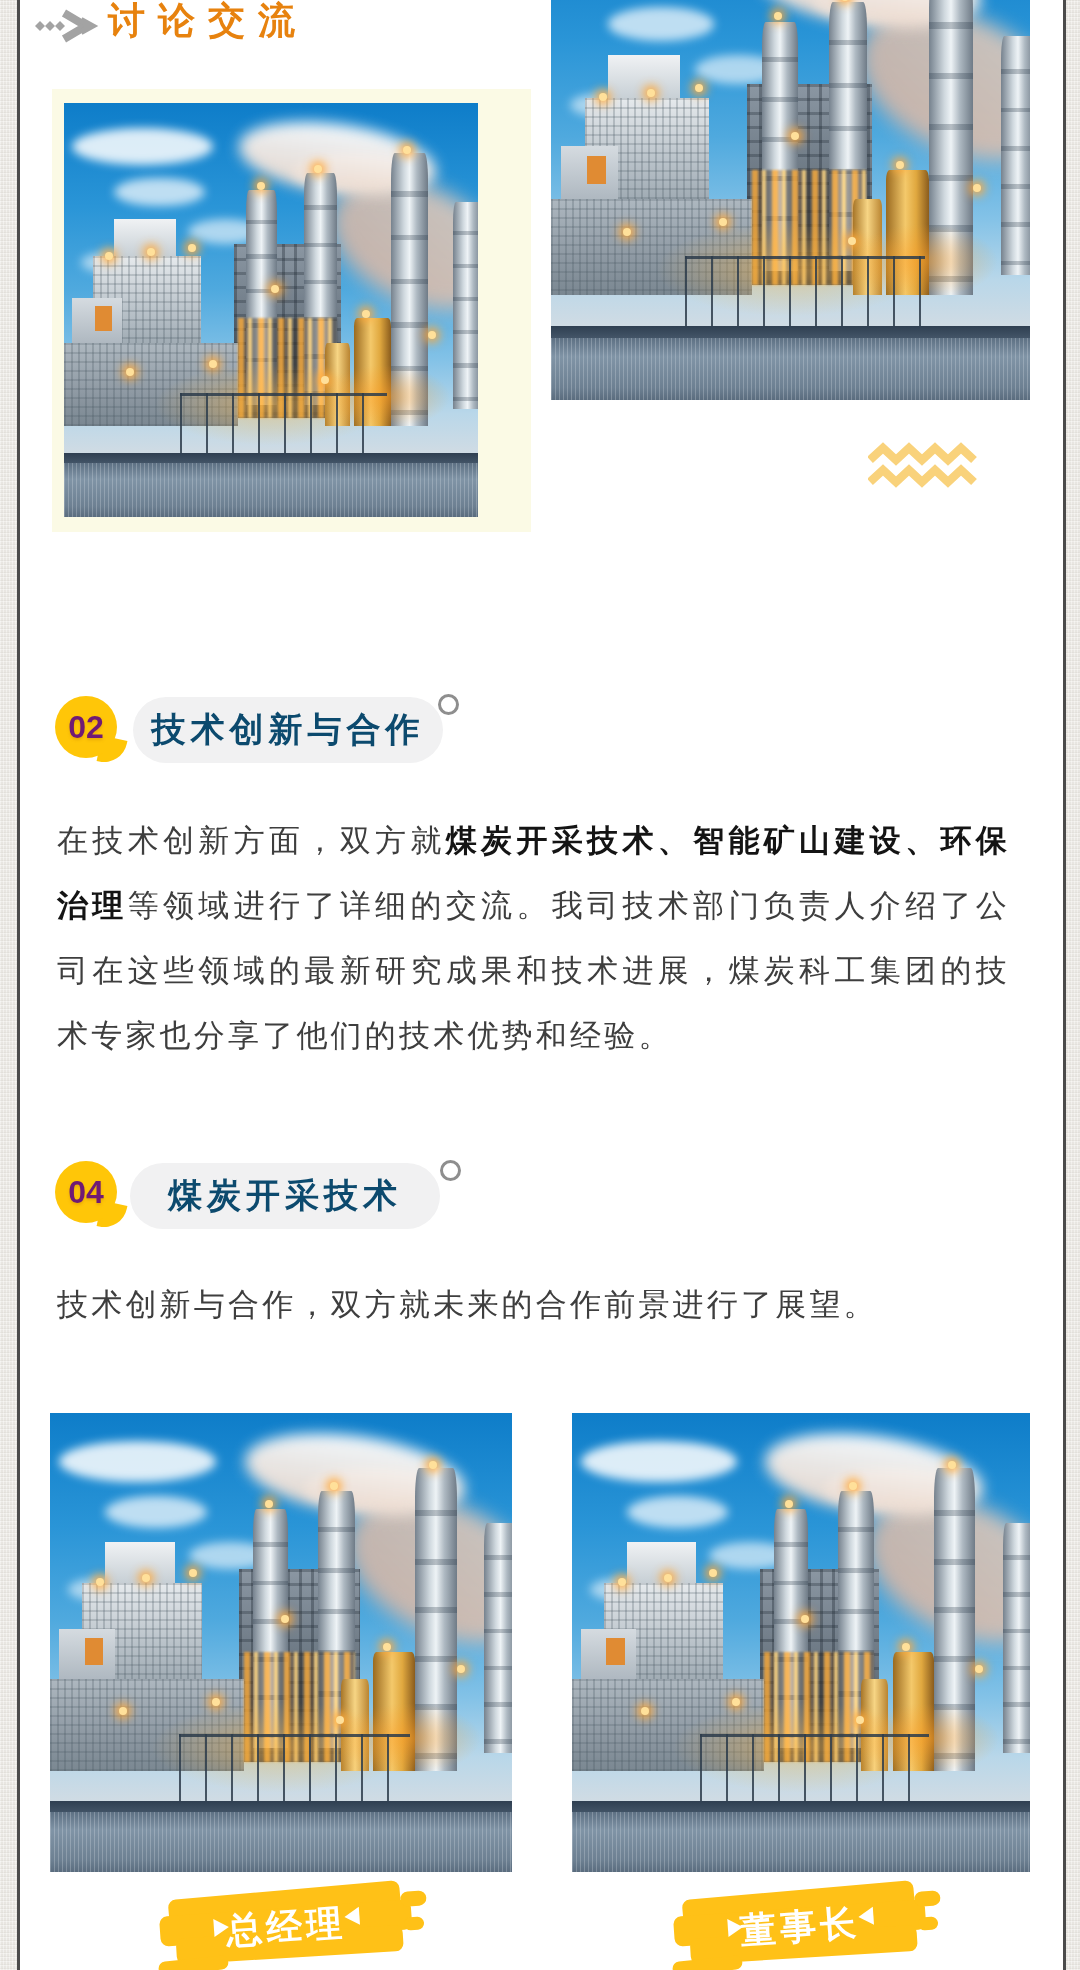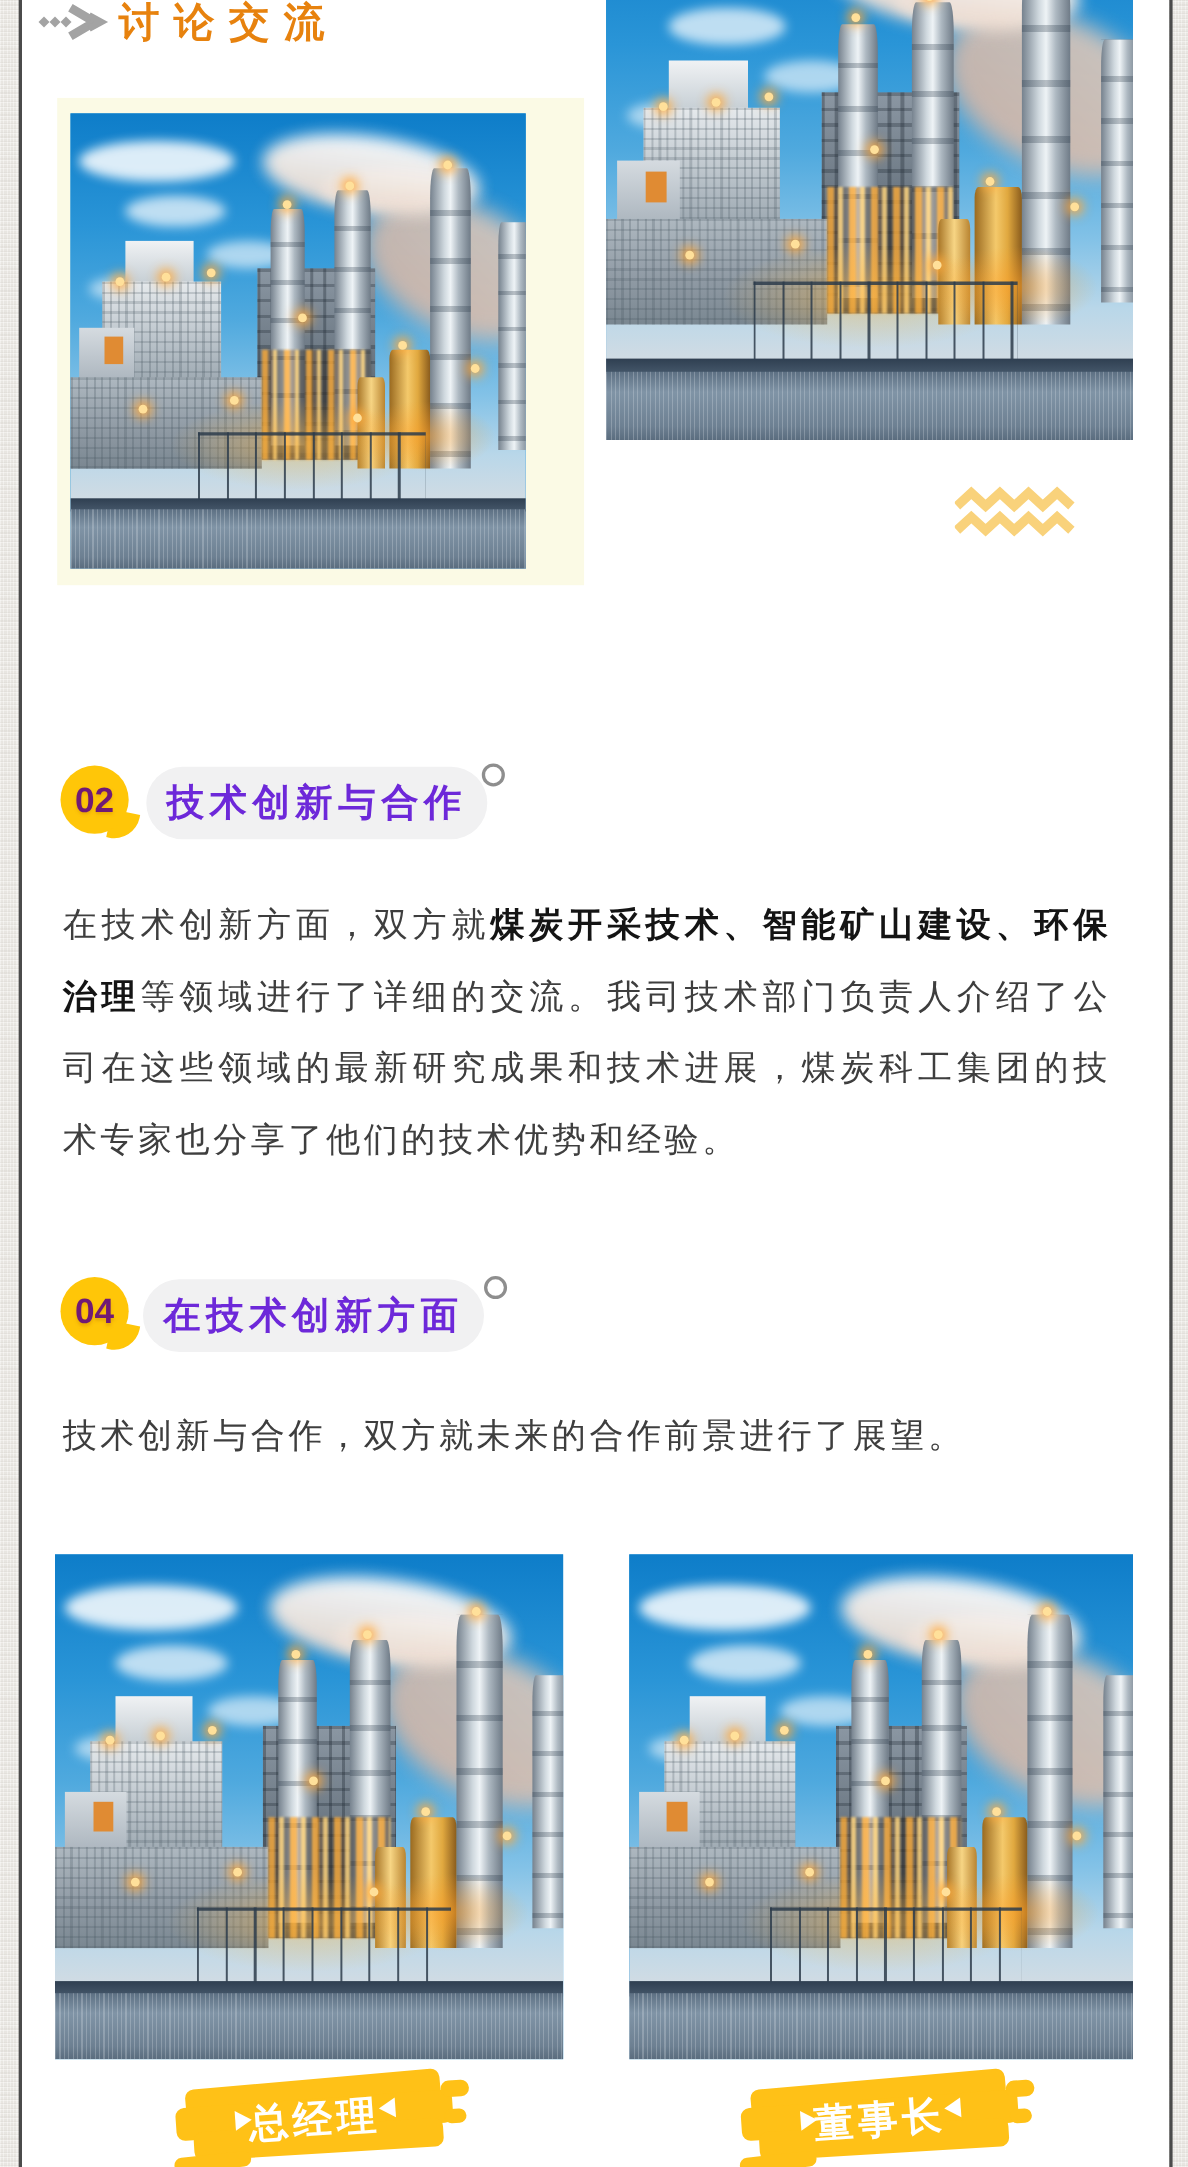--- a/index.html
+++ b/index.html
@@ -7,21 +7,21 @@
   .page{position:relative;width:1080px;height:1970px;overflow:hidden;
         background:
           repeating-linear-gradient(0deg, rgba(255,255,255,.35) 0 1px, rgba(205,201,194,.20) 1px 2px, rgba(236,234,230,0) 2px 4px),
           repeating-linear-gradient(90deg, rgba(255,255,255,.25) 0 1px, rgba(210,206,199,.18) 1px 3px),
           #edebe7;}
   .card{position:absolute;left:20px;top:0;width:1043px;height:100%;background:#ffffff;}
   .edge{position:absolute;top:0;width:3px;height:100%;background:#4b4b4b;}
   .edge.left{left:17px;} .edge.right{left:1063px;}
 
   
-  .hdr{position:absolute;left:34px;top:2px;height:42px;display:flex;align-items:flex-start;}
+  .hdr{position:absolute;left:34px;top:2px;height:42px;display:flex;align-items:flex-end;}
   .hdr svg{display:block;}
   .hdr-title{position:absolute;left:74px;top:-6px;font-size:37px;font-weight:bold;color:#e7820e;letter-spacing:13px;white-space:nowrap;}
 
   
   .photo{position:absolute;overflow:hidden;background:#2a95d7;}
   .cream{position:absolute;left:52px;top:89px;width:479px;height:443px;background:#fbfae5;}
   .photo1{left:64px;top:103px;width:414px;height:414px;}
   .photo2{left:551px;top:0;width:479px;height:400px;}
   .photo2-inner{position:absolute;left:0;top:-79px;width:479px;height:479px;}
   .photoBL{left:50px;top:1413px;width:462px;height:459px;}
@@ -68,21 +68,21 @@
   .l7{left:50%;top:44%;} .l8{left:72%;top:50%;} .l9{left:88%;top:55%;}
   .l10{left:35%;top:62%;} .l11{left:62%;top:66%;} .l12{left:15%;top:64%;}
 
   
   .zigzag{position:absolute;left:868px;top:440px;}
 
   
   .badge{position:absolute;width:90px;height:90px;}
   .badge-circle{position:absolute;left:0;top:0;width:62px;height:62px;border-radius:50%;background:#ffc608;color:#701a75;font-weight:bold;font-size:32px;display:flex;align-items:center;justify-content:center;text-shadow:0 2px 3px rgba(190,120,0,.35);}
   .badge-tail{position:absolute;left:44px;top:42px;width:26px;height:26px;background:#ffc608;border-radius:0 0 90% 0;transform:rotate(12deg);}
-  .pill{position:absolute;height:66px;width:310px;box-sizing:border-box;border-radius:34px;background:#f1f1f2;display:flex;align-items:center;justify-content:center;font-weight:bold;color:#6d28d9;font-size:34px;letter-spacing:5px;white-space:nowrap;}
+  .pill{position:absolute;height:66px;width:310px;box-sizing:border-box;border-radius:34px;background:#f1f1f2;display:flex;align-items:center;justify-content:center;font-weight:bold;color:#0c4a6e;font-size:34px;letter-spacing:5px;white-space:nowrap;}
   .ring{position:absolute;width:15px;height:15px;border:3px solid #8e8e8e;border-radius:50%;background:#fff;}
 
   
   .para{position:absolute;left:57px;width:953px;font-size:31px;line-height:65px;color:#3e3e3e;letter-spacing:3.2px;text-align:justify;}
   .para b{color:#141414;}
 
   
   .ribbon{position:absolute;width:252px;height:62px;transform:rotate(-4deg);}
   .ribbon .bar,.ribbon .blob{position:absolute;background:#ffc117;border-radius:8px;}
   .bar1{left:4%;top:-6px;width:92%;height:26px;transform:rotate(-1deg);}
@@ -225,21 +225,21 @@
 
   <div class="para" style="top:808px;">
     <span>在技术创新方面，双方就</span><b>煤炭开采技术、智能矿山建设、环保治理</b><span>等领域进行了详细的交流。我司技术部门负责人介绍了公司在这些领域的最新研究成果和技术进展，煤炭科工集团的技术专家也分享了他们的技术优势和经验。</span>
   </div>
 
   <div class="badge" style="left:55px;top:1161px;">
     <div class="badge-tail"></div>
     <div class="badge-circle">04</div>
   </div>
   <div class="pill" style="left:130px;top:1163px;">
-    <span>在技术创新方面</span>
+    <span>煤炭开采技术</span>
   </div>
   <div class="ring" style="left:440px;top:1160px;"></div>
 
   <div class="para" style="top:1272px;">
     <span>技术创新与合作，双方就未来的合作前景进行了展望。</span>
   </div>
 
   <div class="photo photoBL">
   <div class="scene">
     <div class="sky"></div>

